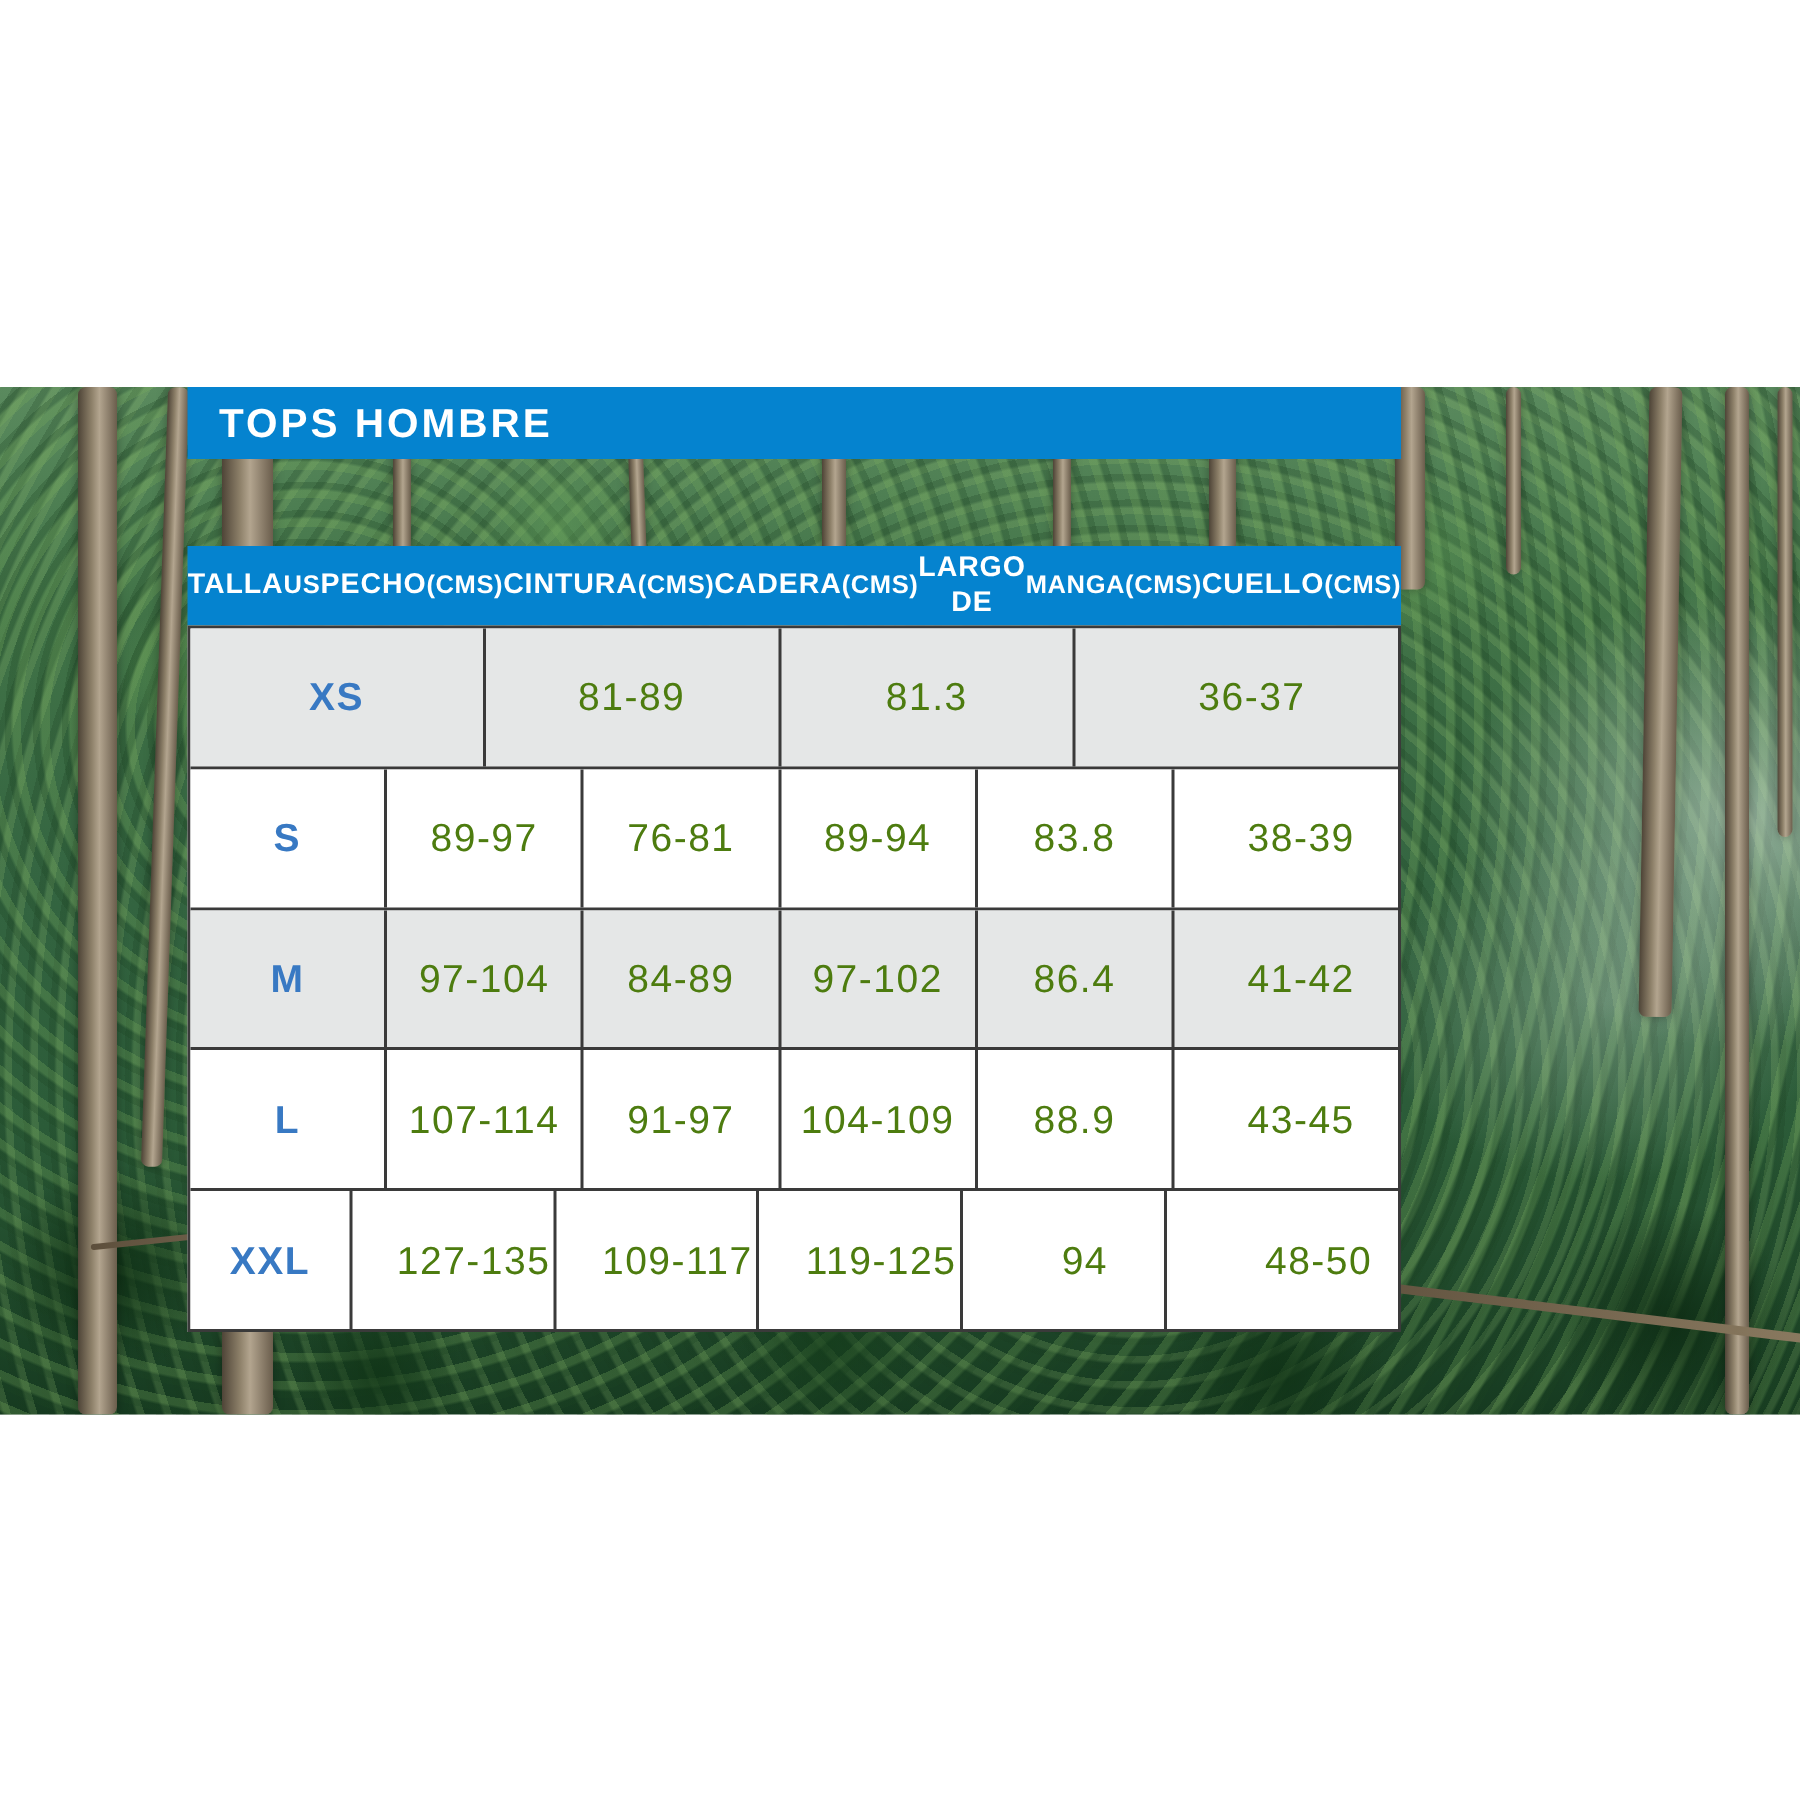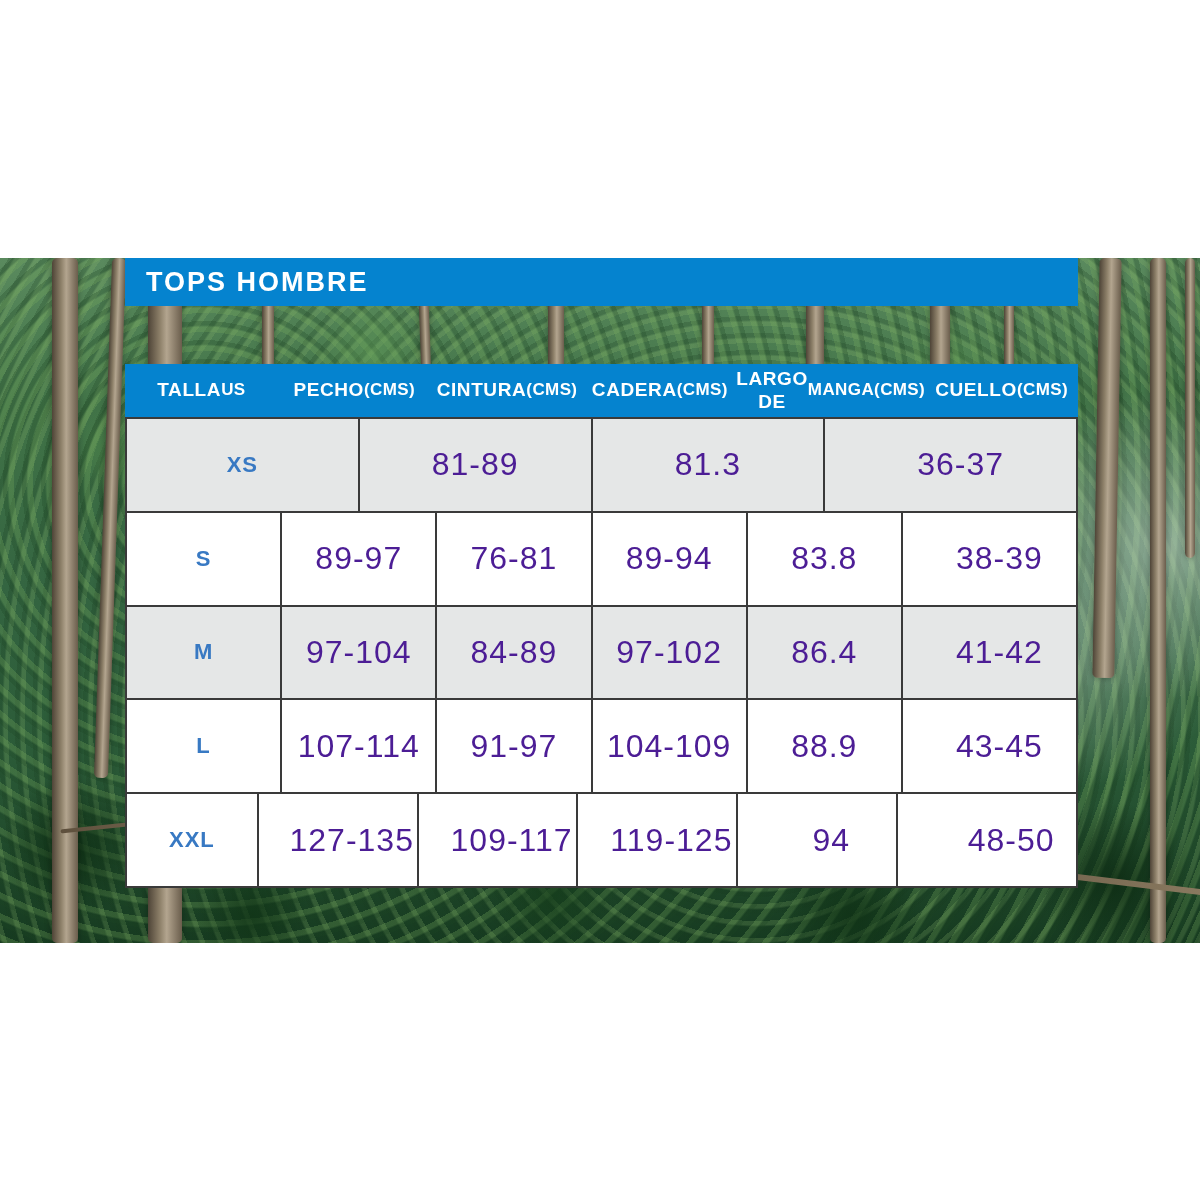--- a/index.html
+++ b/index.html
@@ -38,21 +38,21 @@
     background: linear-gradient(90deg, #4e4437 0%, #8d8069 35%, #b3a58f 55%, #6a5d4c 100%);
     box-shadow: 0 0 7px rgba(0,0,0,0.35);
   }
   .branch {
     position: absolute;
     border-radius: 3px;
     background: linear-gradient(90deg, #5d4f3c, #8a7a60);
   }
 
   
-  .panel { position: absolute; left: 125px; top: 258px; width: 953px; }
+  .panel { position: absolute; left: 125px; top: 258px; width: 809px; }
 
   .title-bar {
     height: 48px;
     background: #0583cf;
     color: #ffffff;
     font-weight: bold;
     font-size: 27px;
     letter-spacing: 2px;
     line-height: 48px;
     padding-left: 21px;
@@ -84,27 +84,27 @@
     background: #ffffff;
   }
   .row { flex: 1; display: flex; border-bottom: 2px solid #3a3a3a; }
   .row:last-child { border-bottom: none; gap: 28px; }
   .row.alt { background: #e5e7e7; }
   .row.plain { background: #ffffff; }
   .cell {
     flex: 1;
     display: flex; align-items: center; justify-content: center;
     border-right: 2px solid #3a3a3a;
-    font-size: 32px; color: #4c1d95; letter-spacing: 1px;
+    font-size: 26px; color: #4d7c0f; letter-spacing: 1px;
   }
   .cell:last-child { border-right: none; margin-left: 20px; }
   .size-cell {
     font-weight: bold;
     color: #3879c3;
-    font-size: 22px;
+    font-size: 26px;
     letter-spacing: 1px;
   }
 </style>
 </head>
 <body>
 
 <div class="forest">
   <div class="trunk" style="left:52px;  top:0;     width:26px; height:685px;"></div>
   <div class="trunk" style="left:103px; top:0;     width:14px; height:520px; transform:rotate(2deg);"></div>
   <div class="trunk" style="left:148px; top:0;     width:34px; height:685px;"></div>

